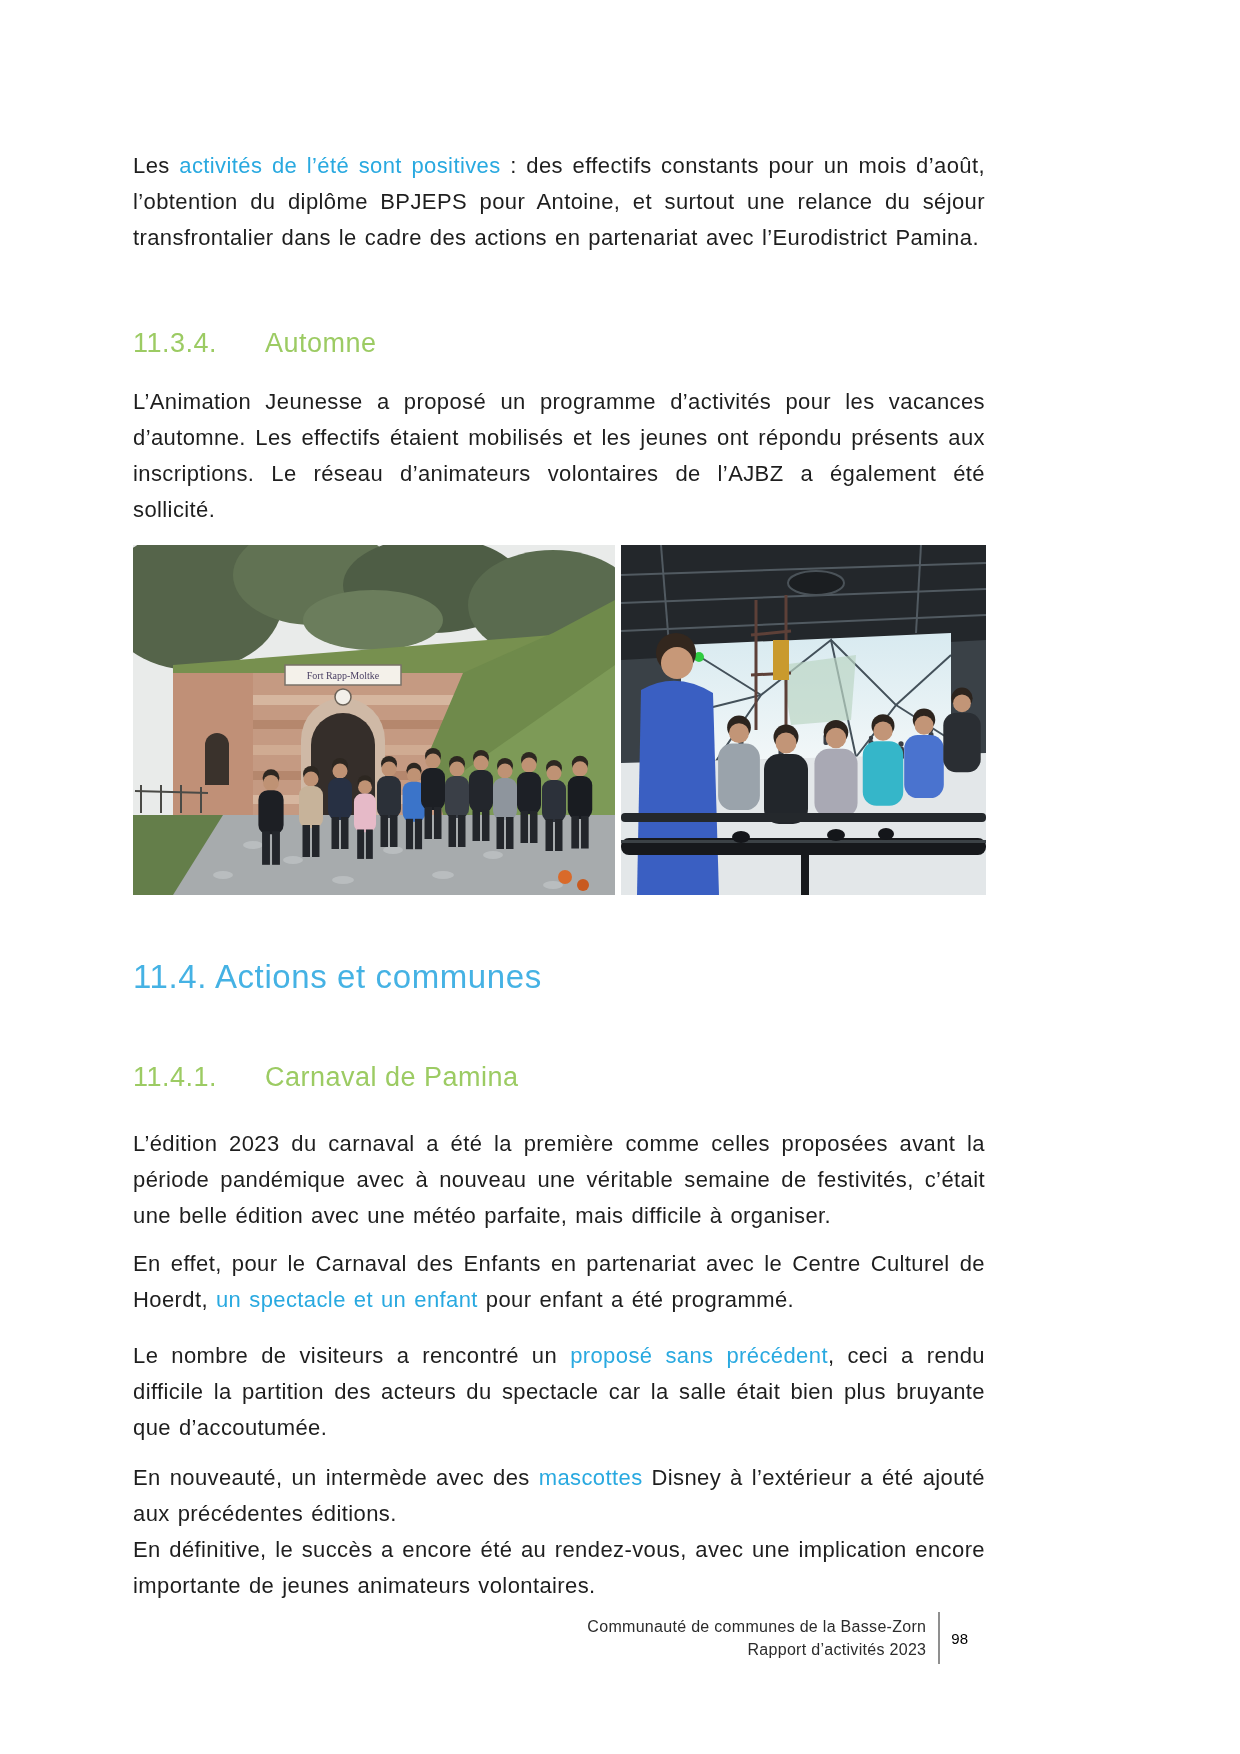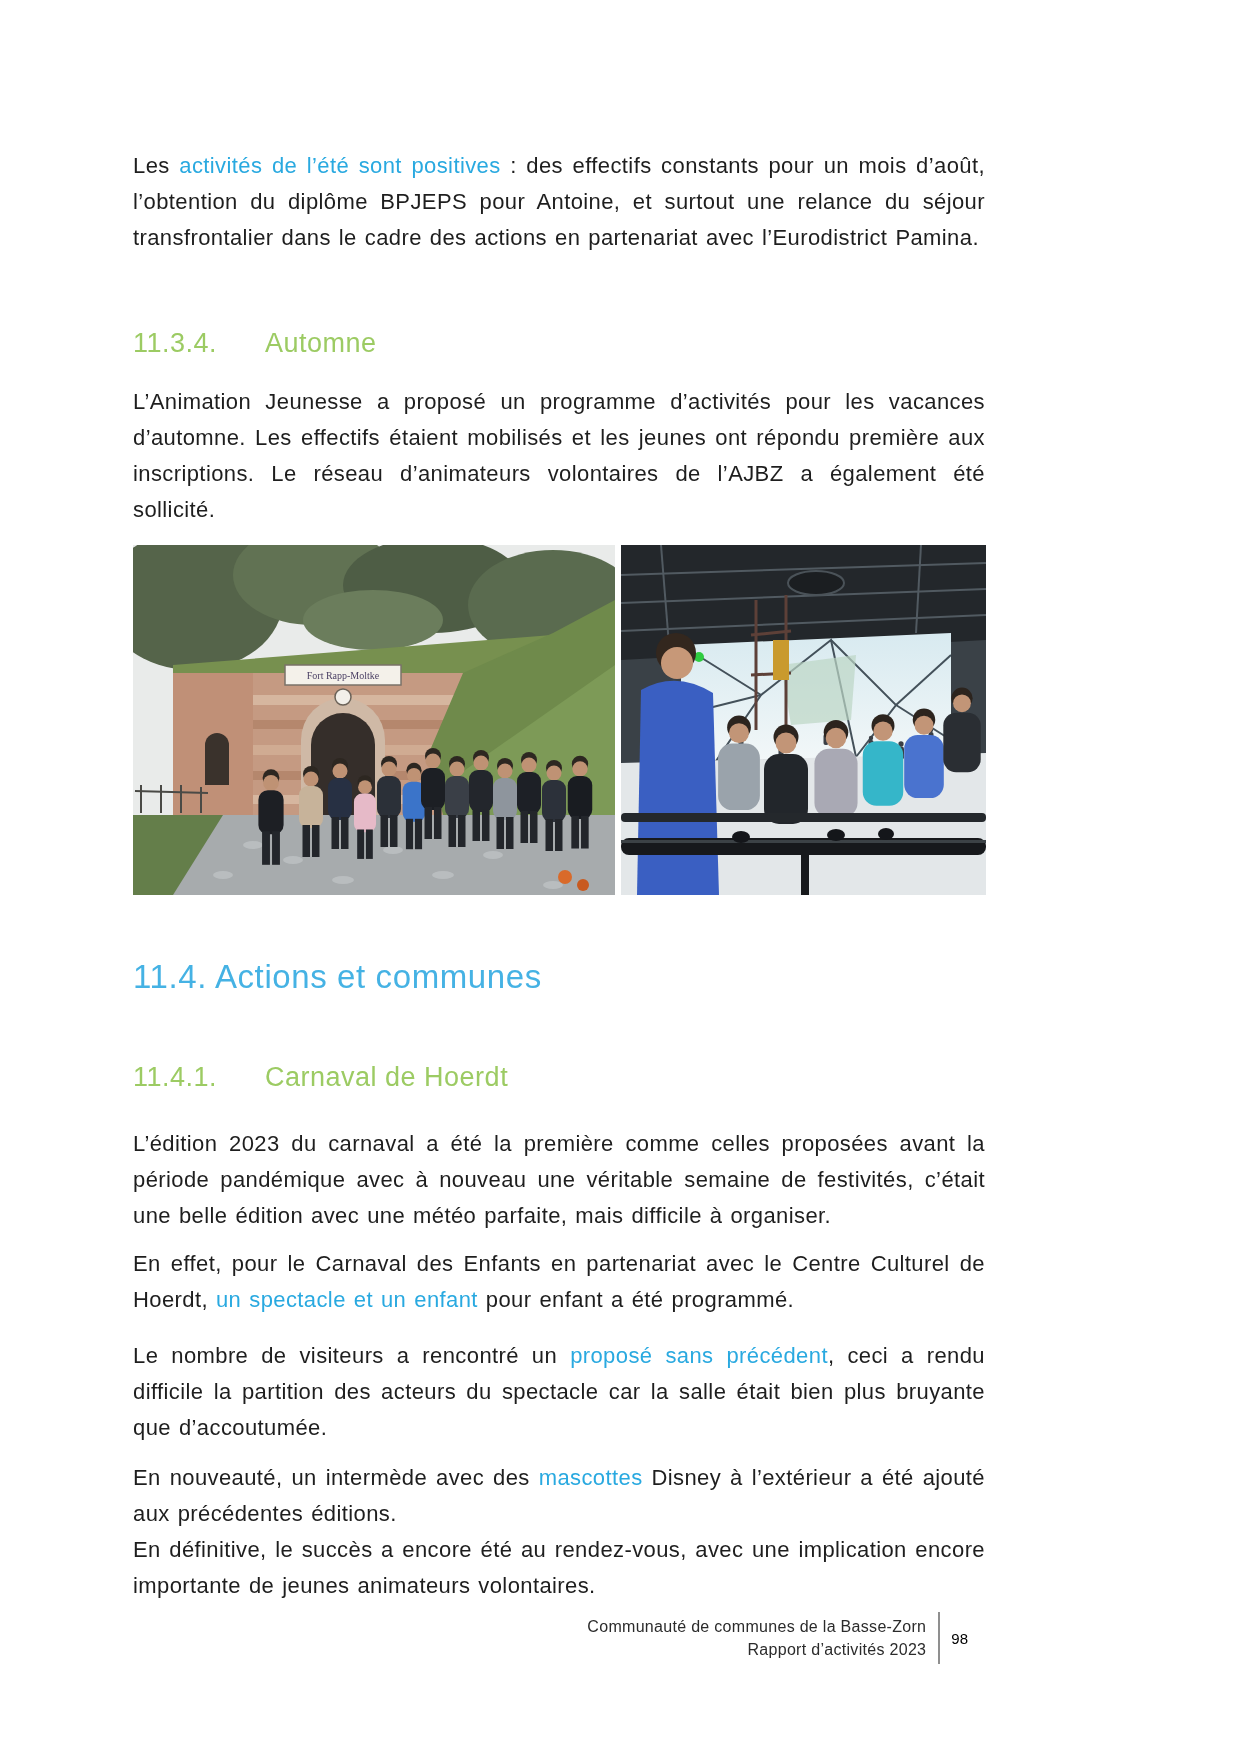--- a/index.html
+++ b/index.html
@@ -60,21 +60,21 @@
 <div class="page">
 
   <p class="abs body-text" style="top:148px">
     <span>Les </span><span class="blue">activités de l’été sont positives</span><span> : des effectifs constants pour un mois d’août, l’obtention du diplôme BPJEPS pour Antoine, et surtout une relance du séjour transfrontalier dans le cadre des actions en partenariat avec l’Eurodistrict Pamina.</span>
   </p>
 
   <h3 class="abs doc-h3" style="top:328px">
     <span class="hnum">11.3.4.</span><span>Automne</span>
   </h3>
 
-  <p class="abs body-text" style="top:384px">L’Animation Jeunesse a proposé un programme d’activités pour les vacances d’automne. Les effectifs étaient mobilisés et les jeunes ont répondu première aux inscriptions. Le réseau d’animateurs volontaires de l’AJBZ a également été sollicité.</p>
+  <p class="abs body-text" style="top:384px">L’Animation Jeunesse a proposé un programme d’activités pour les vacances d’automne. Les effectifs étaient mobilisés et les jeunes ont répondu présents aux inscriptions. Le réseau d’animateurs volontaires de l’AJBZ a également été sollicité.</p>
 
   <div class="abs photos">
     <figure>
       <svg class="photo" width="482" height="350" viewBox="0 0 482 350">
         <defs>
           <g id="prsL">
             <circle cx="0" cy="-7" r="8" fill="#2d2721"></circle>
             <circle cx="0" cy="-2" r="7.5" fill="#bf9274"></circle>
             <rect x="-12" y="5" width="24" height="42" rx="9" fill="currentColor"></rect>
             <rect x="-8.5" y="44" width="7.5" height="32" fill="#23262b"></rect>
@@ -235,21 +235,21 @@
       </svg>
     </figure>
   </div>
 
   <h2 class="abs doc-h2" style="top:958px">
     <span>11.4.</span>
     <span>Actions et communes</span>
   </h2>
 
   <h3 class="abs doc-h3" style="top:1062px">
-    <span class="hnum">11.4.1.</span><span>Carnaval de Hoerdt</span>
+    <span class="hnum">11.4.1.</span><span>Carnaval de Pamina</span>
   </h3>
 
   <p class="abs body-text" style="top:1126px">L’édition 2023 du carnaval a été la première comme celles proposées avant la période pandémique avec à nouveau une véritable semaine de festivités, c’était une belle édition avec une météo parfaite, mais difficile à organiser.</p>
 
   <p class="abs body-text" style="top:1246px">
     <span>En effet, pour le Carnaval des Enfants en partenariat avec le Centre Culturel de Hoerdt, </span><span class="blue">un spectacle et un enfant</span><span> pour enfant a été programmé.</span>
   </p>
 
   <p class="abs body-text" style="top:1338px">
     <span>Le nombre de visiteurs a rencontré un </span><span class="blue">proposé sans précédent</span><span>, ceci a rendu difficile la partition des acteurs du spectacle car la salle était bien plus bruyante que d’accoutumée.</span>

